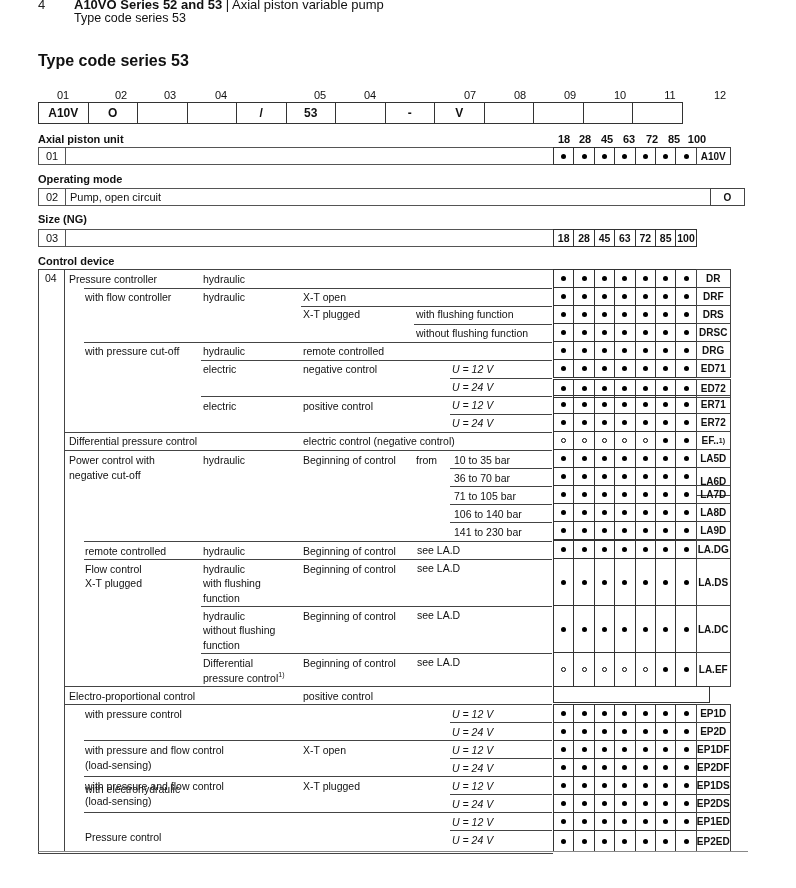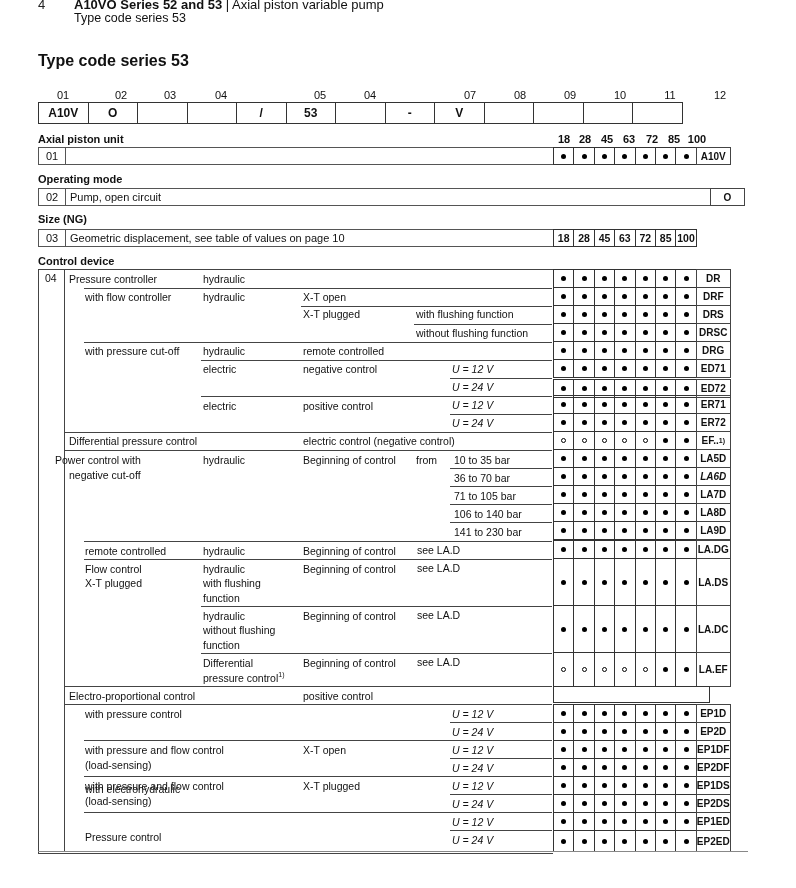--- a/index.html
+++ b/index.html
@@ -115,21 +115,20 @@
 <div class="sec-title" style="top:173px">Operating mode</div>
 <div class="boxrow" style="top:188px;width:671px">
   <span class="num">02</span>
   <span class="txt">Pump, open circuit</span>
 </div>
 <div class="ccell abs" style="left:710px;top:188px;height:18px">O</div>
 
 <div class="sec-title" style="top:213px">Size (NG)</div>
 <div class="boxrow" style="top:229px;width:514px">
   <span class="num">03</span>
-  <span class="txt">Geometric displacement, see table of values on page 10</span>
 </div>
 <div class="drow" style="top:229px">
   <div class="dcell" style="height:18px;font-size:10.5px;font-weight:bold;border-width:1.5px">18</div>
   <div class="dcell" style="height:18px;font-size:10.5px;font-weight:bold;border-width:1.5px">28</div>
   <div class="dcell" style="height:18px;font-size:10.5px;font-weight:bold;border-width:1.5px">45</div>
   <div class="dcell" style="height:18px;font-size:10.5px;font-weight:bold;border-width:1.5px">63</div>
   <div class="dcell" style="height:18px;font-size:10.5px;font-weight:bold;border-width:1.5px">72</div>
   <div class="dcell" style="height:18px;font-size:10.5px;font-weight:bold;border-width:1.5px">85</div>
   <div class="dcell" style="height:18px;font-size:10.5px;font-weight:bold;border-width:1.5px">100</div>
 </div>
@@ -168,21 +167,21 @@
   <div class="t" style="left:303px;top:400px">positive control</div>
   <div class="t" style="left:452px;top:399px;font-style:italic">U = 12 V</div>
   <div class="hl" style="left:450px;top:414px;width:102px"></div>
   <div class="t" style="left:452px;top:417px;font-style:italic">U = 24 V</div>
 
   <div class="hl" style="left:64px;top:432px;width:488px"></div>
   <div class="t" style="left:69px;top:435px">Differential pressure control</div>
   <div class="t" style="left:303px;top:435px">electric control (negative control)</div>
 
   <div class="hl" style="left:64px;top:450px;width:488px"></div>
-  <div class="t" style="left:55px;top:454px">Power control with</div>
+  <div class="t" style="left:69px;top:454px">Power control with</div>
   <div class="t" style="left:69px;top:469px">negative cut-off</div>
   <div class="t" style="left:203px;top:454px">hydraulic</div>
   <div class="t" style="left:303px;top:454px">Beginning of control</div>
   <div class="t" style="left:416px;top:454px">from</div>
   <div class="t" style="left:454px;top:454px">10 to 35 bar</div>
   <div class="hl" style="left:450px;top:468px;width:102px"></div>
   <div class="t" style="left:454px;top:472px">36 to 70 bar</div>
   <div class="hl" style="left:450px;top:486px;width:102px"></div>
   <div class="t" style="left:454px;top:490px">71 to 105 bar</div>
   <div class="hl" style="left:450px;top:504px;width:102px"></div>
@@ -532,21 +531,21 @@
       </div>
       <div class="dcell" style="height: 19px;">
         <div class="dot"></div>
       </div>
       <div class="dcell" style="height: 19px;">
         <div class="dot"></div>
       </div>
       <div class="dcell" style="height: 19px;">
         <div class="dot"></div>
       </div>
-      <div class="ccell" style="height: 19px; font-style: italic;">LA6D</div>
+      <div class="ccell" style="height: 29px;">LA6D</div>
     </div>
     <div class="drow" style="top: 485px; align-items: center;">
       <div class="dcell" style="height: 19px;">
         <div class="dot"></div>
       </div>
       <div class="dcell" style="height: 19px;">
         <div class="dot"></div>
       </div>
       <div class="dcell" style="height: 19px;">
         <div class="dot"></div>

